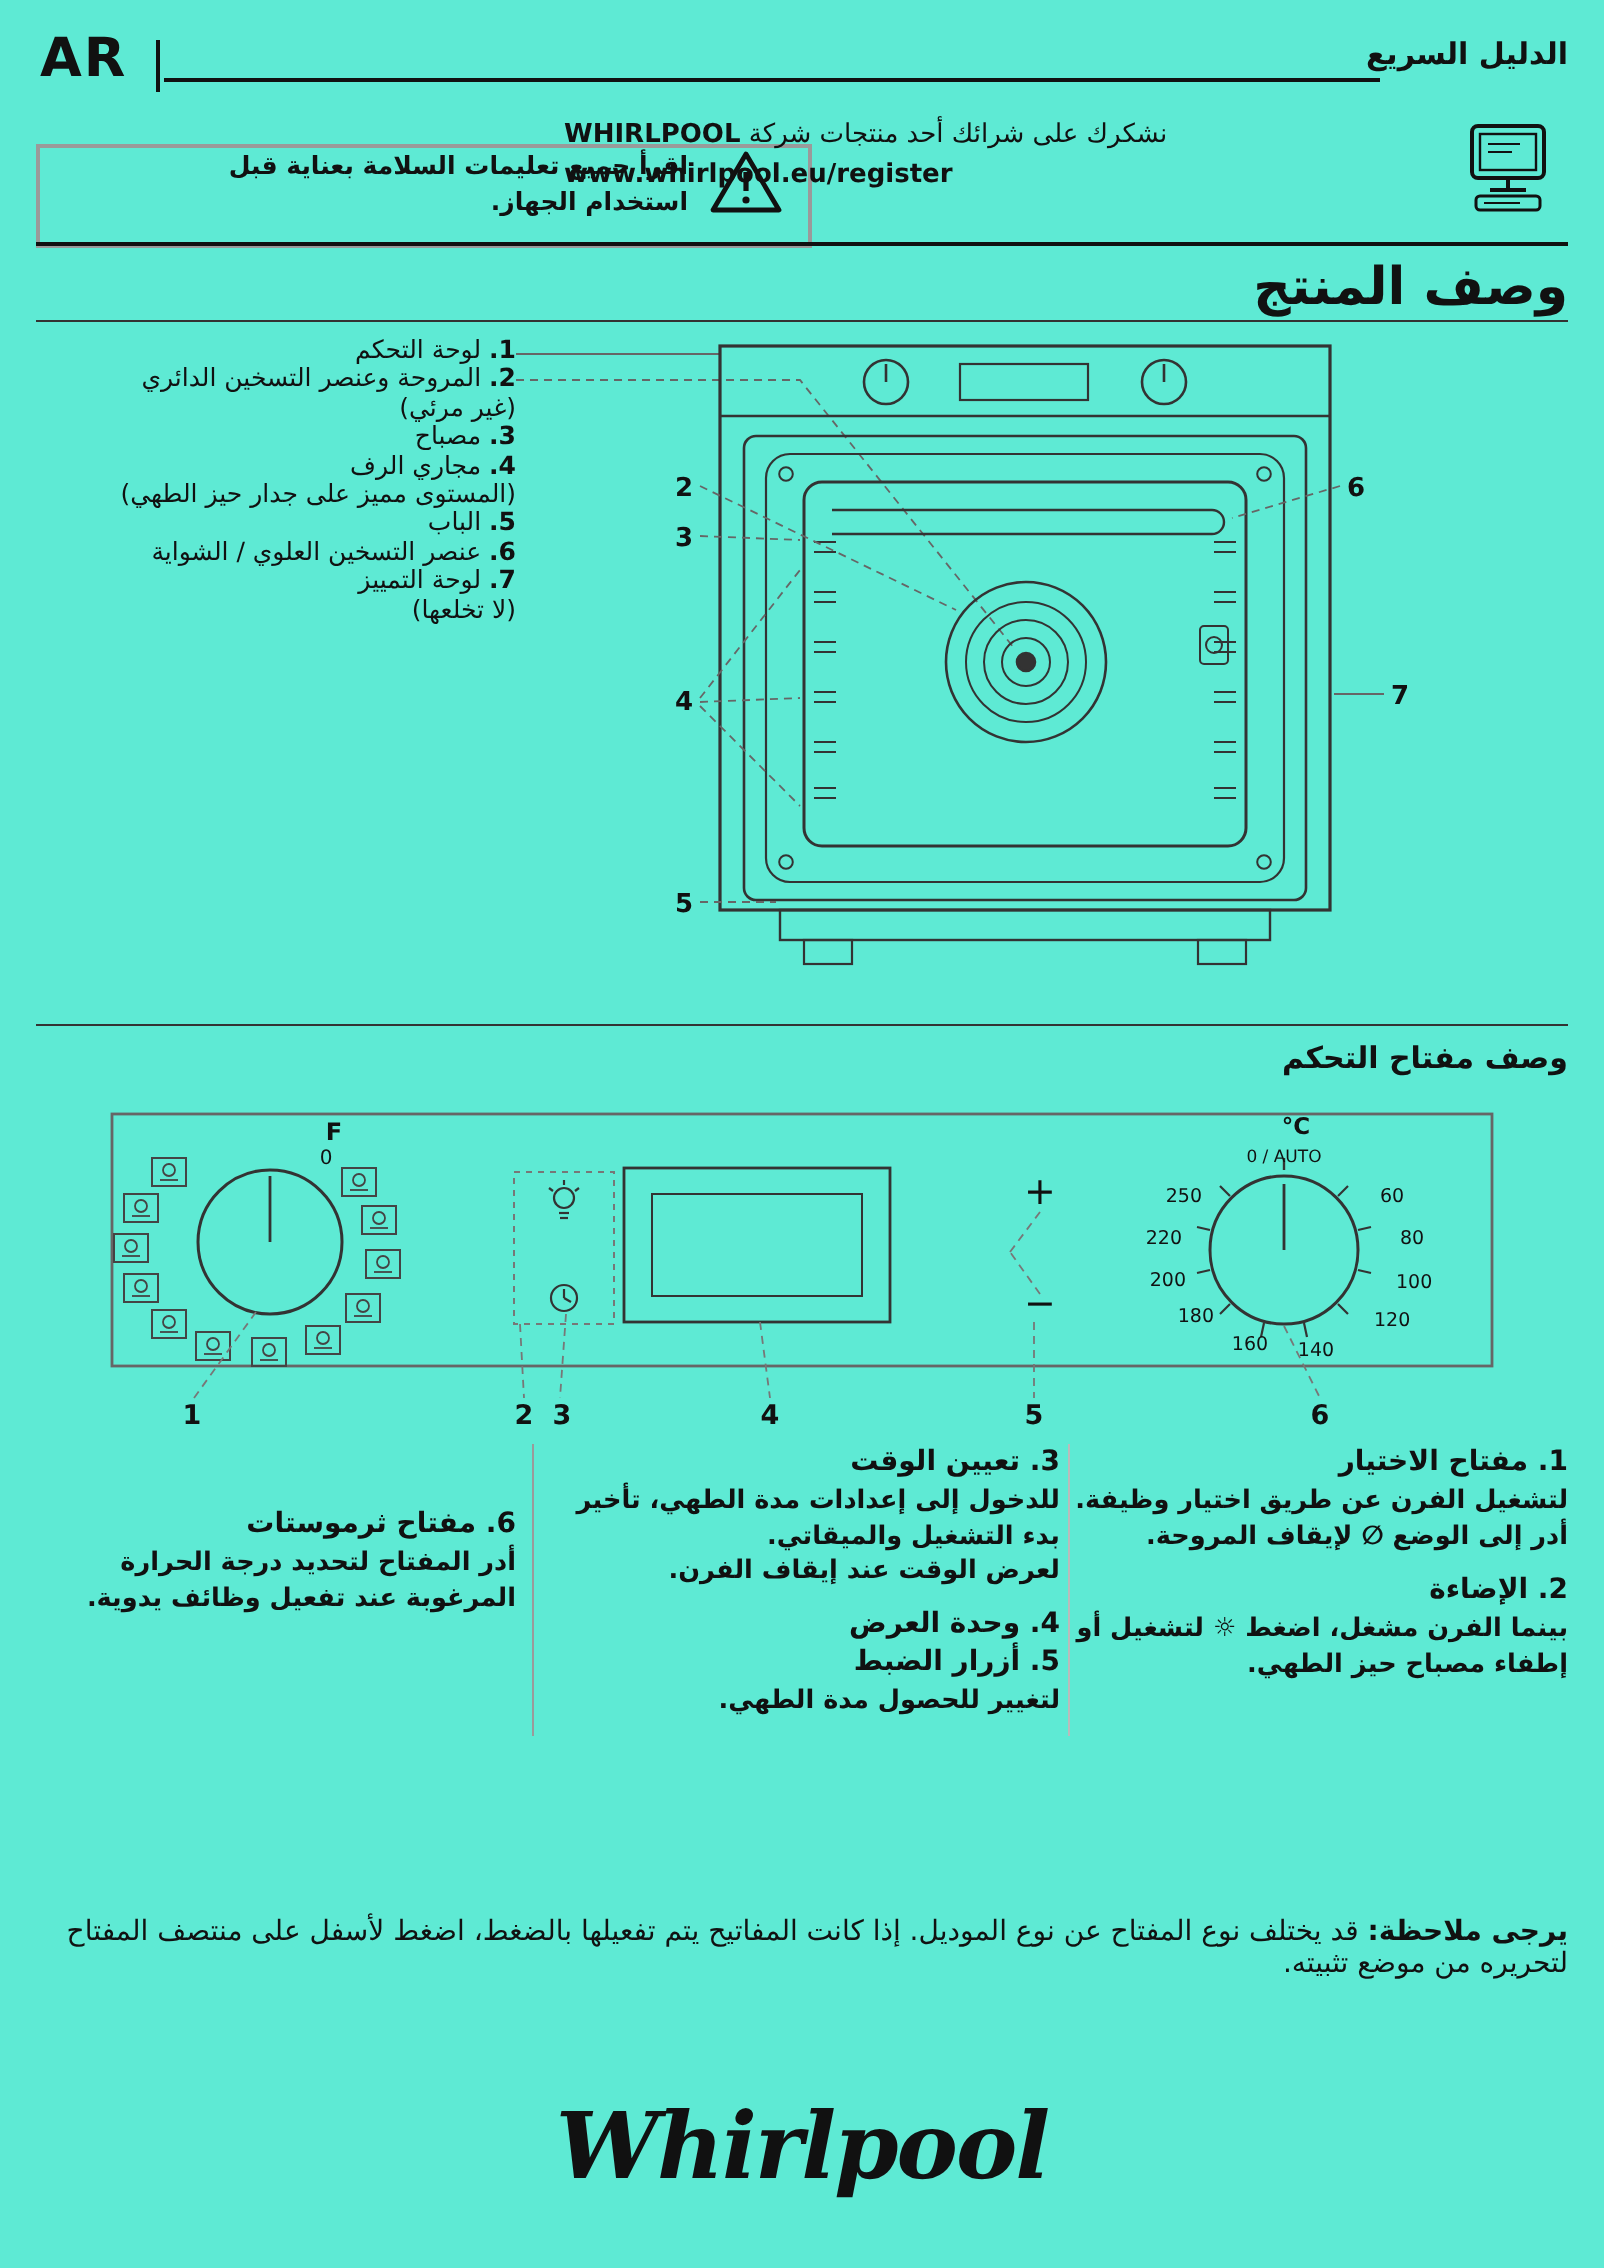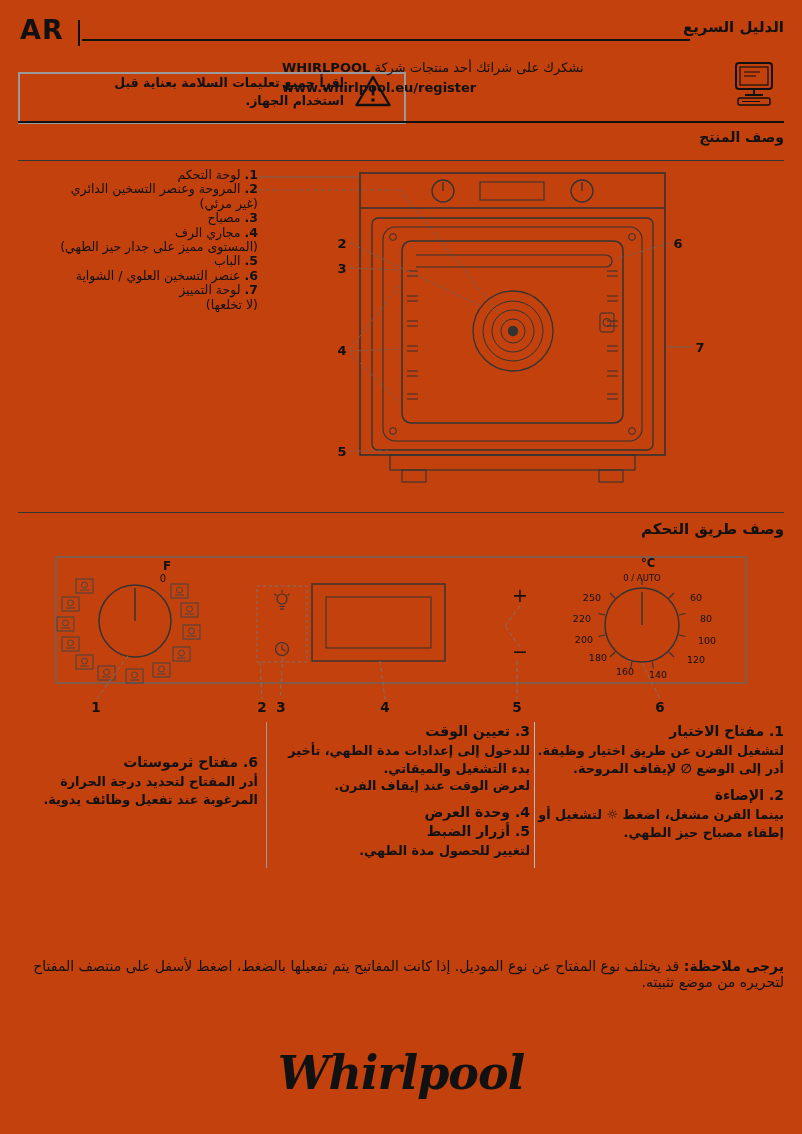--- a/index.html
+++ b/index.html
@@ -1,36 +1,36 @@
 <!DOCTYPE html>
 <html><head>
 <meta charset="utf-8">
 <style>
   * { box-sizing: border-box; }
   html,body { margin:0; padding:0; background:#9a9a9a; }
-  .page { position:relative; width:802px; height:1134px; background:#c2410c;
+  .page { position:relative; width:802px; height:1134px; background:#5eead4;
           font-family:"DejaVu Sans", sans-serif; color:#111; margin:0 auto; overflow:hidden; }
   .abs { position:absolute; }
 
   
   .lang-code { left:20px; top:14px; font-size:27px; font-weight:bold; letter-spacing:1px; }
   .header-tick { left:78px; top:20px; width:2px; height:26px; background:#111; }
   .header-line { left:82px; right:112px; top:39px; height:2px; background:#111; }
   .doc-title { right:18px; top:18px; font-size:15px; font-weight:bold; }
 
   
   .safety-box { left:18px; top:72px; width:388px; height:52px; border:2px solid #9a9a9a;
                 display:flex; align-items:flex-start; gap:10px; padding:0 12px; }
   .safety-text { width:250px; font-size:12.5px; font-weight:bold; line-height:1.45; text-align:right; }
   .thanks { right:80px; top:58px; width:440px; text-align:left; font-size:13px; line-height:1.5; }
   .thanks .url { font-weight:bold; }
   .monitor { right:24px; top:60px; }
 
   .divider-1 { left:18px; right:18px; top:121px; height:2px; background:#111; }
-  .section-title-1 { right:18px; top:129px; font-size:14px; font-weight:bold;margin-left:40px; }
+  .section-title-1 { right:18px; top:129px; font-size:26px; font-weight:bold;margin-left:40px; }
   .divider-2 { left:18px; right:18px; top:160px; height:1px; background:#333; }
   .divider-3 { left:18px; right:18px; top:512px; height:1px; background:#333; }
   .section-title-2 { right:18px; top:520px; font-size:15px; font-weight:bold; }
 
   
   .product-list { left:18px; top:168px; width:240px; font-size:12.5px; line-height:14.4px; }
   .pl-num { font-weight:bold; }
 
   .oven-svg { left:250px; top:163px; }
   .panel-svg { left:50px; top:551px; }
@@ -162,21 +162,21 @@
       <text x="92" y="85">2</text>
       <text x="92" y="110">3</text>
       <text x="92" y="192">4</text>
       <text x="92" y="293">5</text>
       <text x="428" y="85">6</text>
       <text x="450" y="189">7</text>
     </g>
   </svg>
 
   <div class="abs divider-3"></div>
-  <div class="abs section-title-2" dir="rtl">وصف طريق التحكم</div>
+  <div class="abs section-title-2" dir="rtl">وصف مفتاح التحكم</div>
 
   <svg class="abs panel-svg" width="706" height="164" viewBox="0 0 706 164" xmlns:xlink="http://www.w3.org/1999/xlink">
     <defs>
       <g id="fnic">
         <rect x="0" y="0" width="17" height="14" fill="none" stroke="#444" stroke-width="1"></rect>
         <circle cx="8.5" cy="6" r="3" fill="none" stroke="#444" stroke-width="0.9"></circle>
         <line x1="4" y1="11" x2="13" y2="11" stroke="#444" stroke-width="0.9"></line>
       </g>
     </defs>
 

